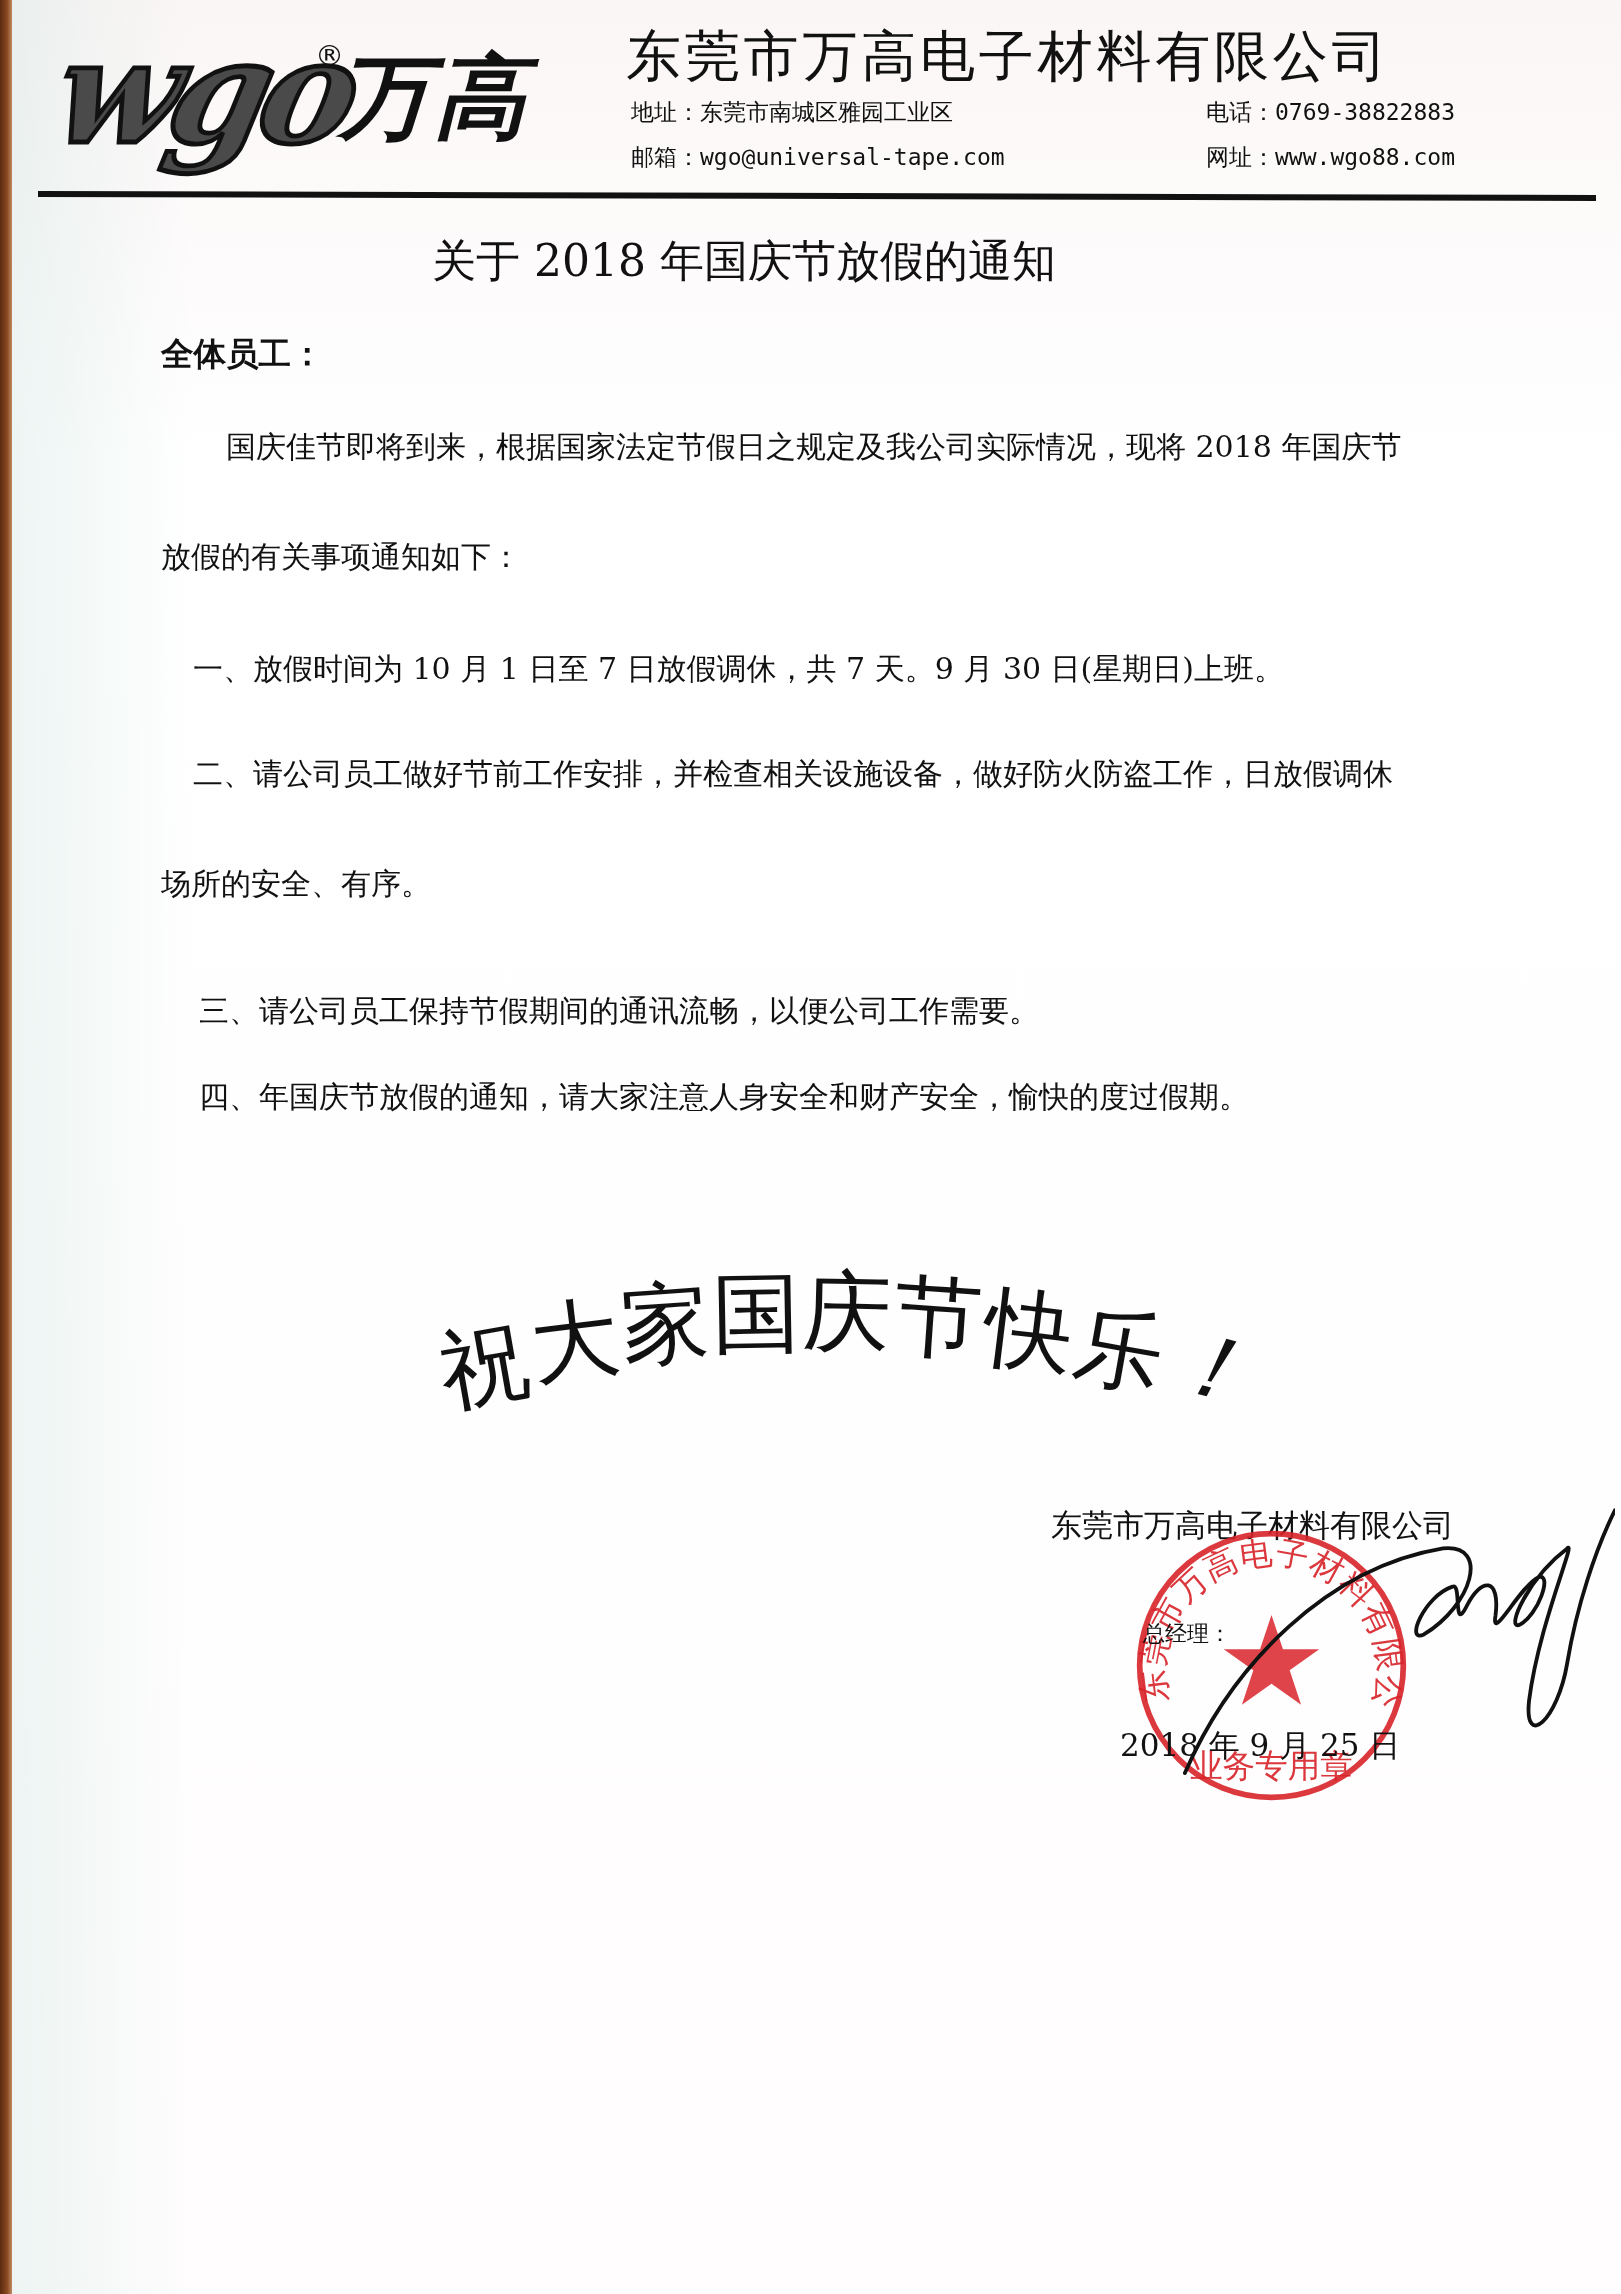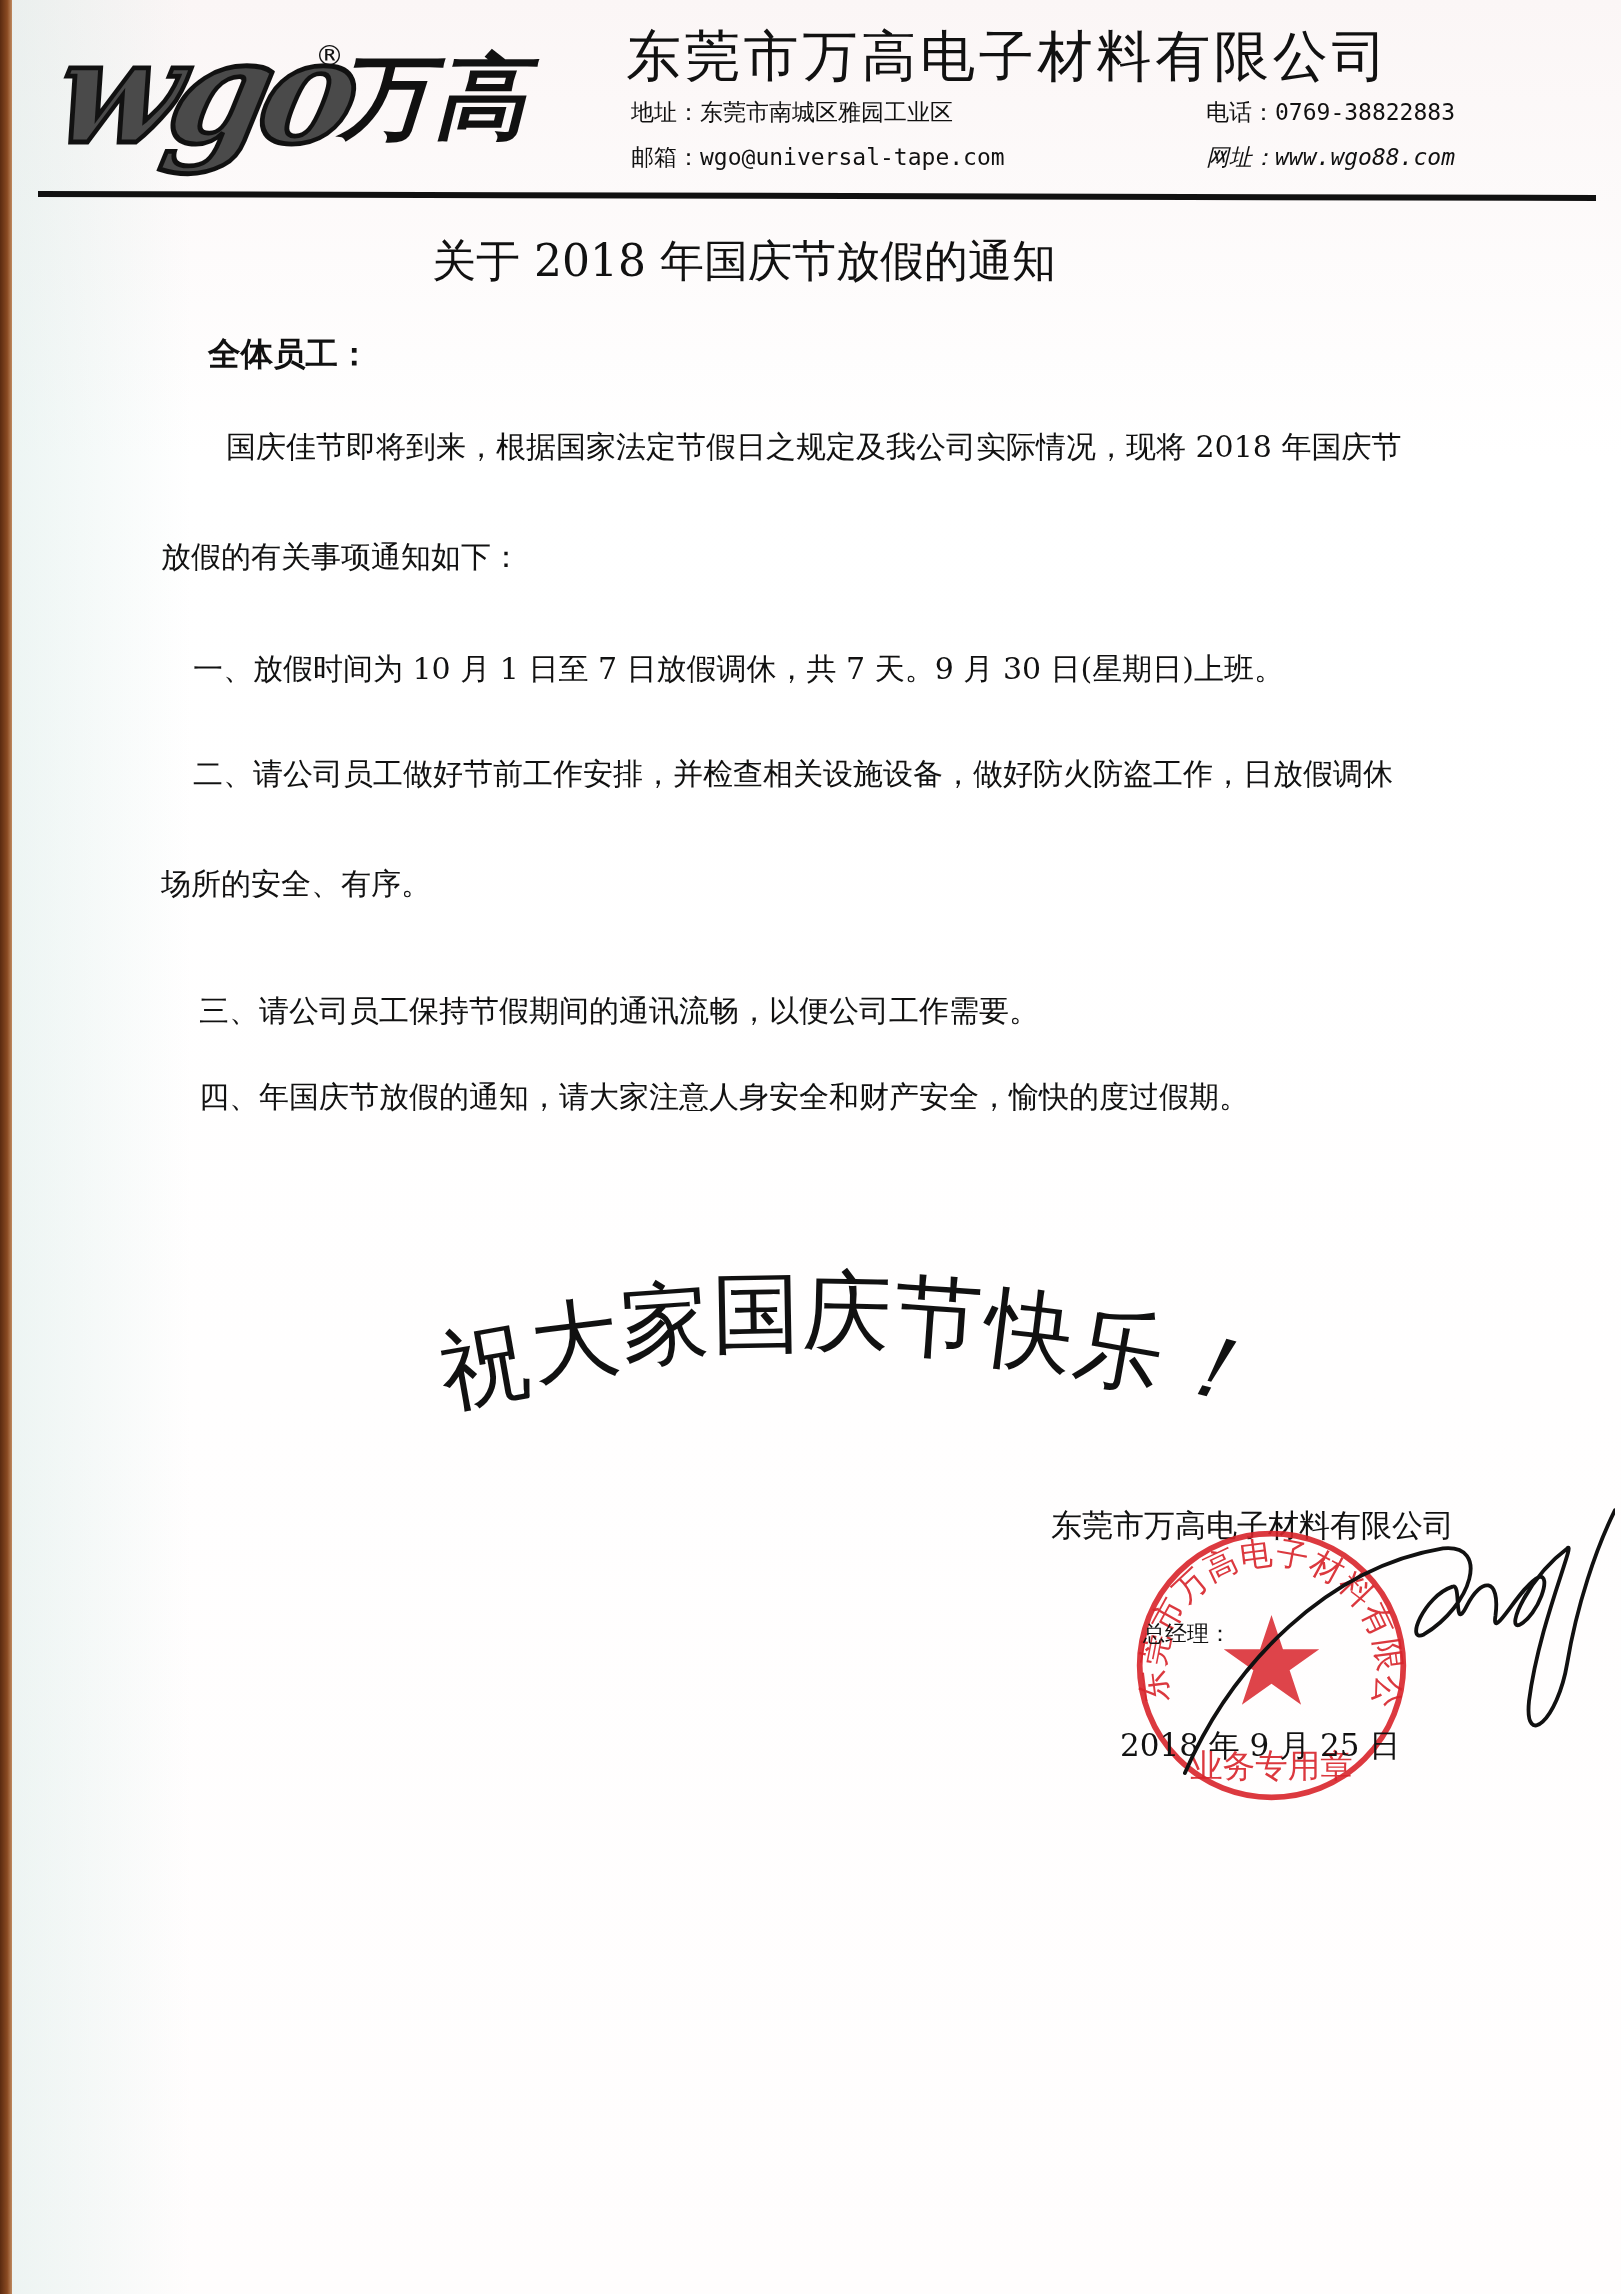--- a/index.html
+++ b/index.html
@@ -32,21 +32,21 @@
     left:346px; top:50px; font-family:"DejaVu Sans", sans-serif; font-weight:bold;
     font-size:92px; line-height:96px; color:#111; transform:skewX(-14deg); letter-spacing:3.8px;
   }
   .company-name { left:626px; top:23px; font-family:"DejaVu Sans", sans-serif; font-size:55px; line-height:67px; letter-spacing:3.8px; color:#111; }
   .contact { font-family:"DejaVu Sans Mono", monospace; font-size:23px; line-height:29px; color:#111; }
   .divider { position:absolute; left:38px; top:193px; width:1558px; height:5.7px; background:#111; transform:rotate(0.15deg); }
 
   
   .title { left:0; width:1488px; text-align:center; top:234px; font-size:44px; line-height:54px; color:#111; }
   .body { font-size:30px; line-height:38px; color:#111; }
-  .salutation { font-size:32.5px; line-height:42px; font-weight:bold;margin-left:47px; }
+  .salutation { font-size:32.5px; line-height:42px; font-weight:bold; }
 
   
   .greeting { position:absolute; left:435px; top:1243px; width:813px; height:191px; }
   .greeting span {
     position:absolute; font-family:"DejaVu Serif", serif; font-size:88px; line-height:96px; color:#111;
     transform-origin:center center;
   }
 
   
   .stamp { position:absolute; left:1133px; top:1527px; width:277px; height:277px; }
@@ -59,21 +59,21 @@
 <div class="wood-edge"></div>
 
 <div>
   <div class="abs logo-wgo">wgo</div>
   <div class="abs logo-reg">®</div>
   <div class="abs logo-cn">万高</div>
   <div class="abs company-name">东莞市万高电子材料有限公司</div>
   <div class="abs contact" style="left:631px; top:98px;">地址：东莞市南城区雅园工业区</div>
   <div class="abs contact" style="left:631px; top:143px;">邮箱：wgo@universal-tape.com</div>
   <div class="abs contact" style="left:1206px; top:98px;">电话：0769-38822883</div>
-  <div class="abs contact" style="left:1206px; top:143px;font-style:italic;">网址：www.wgo88.com</div>
+  <div class="abs contact" style="left:1206px; top:143px;">网址：www.wgo88.com</div>
   <div class="divider"></div>
 </div>
 
 <div>
   <div class="abs title">关于 2018 年国庆节放假的通知</div>
   <div class="abs salutation" style="left:161px; top:333px;">全体员工：</div>
 
   <div class="abs body" style="left:226px; top:428px;">国庆佳节即将到来，根据国家法定节假日之规定及我公司实际情况，现将 2018 年国庆节</div>
   <div class="abs body" style="left:161px; top:538px;">放假的有关事项通知如下：</div>
 

